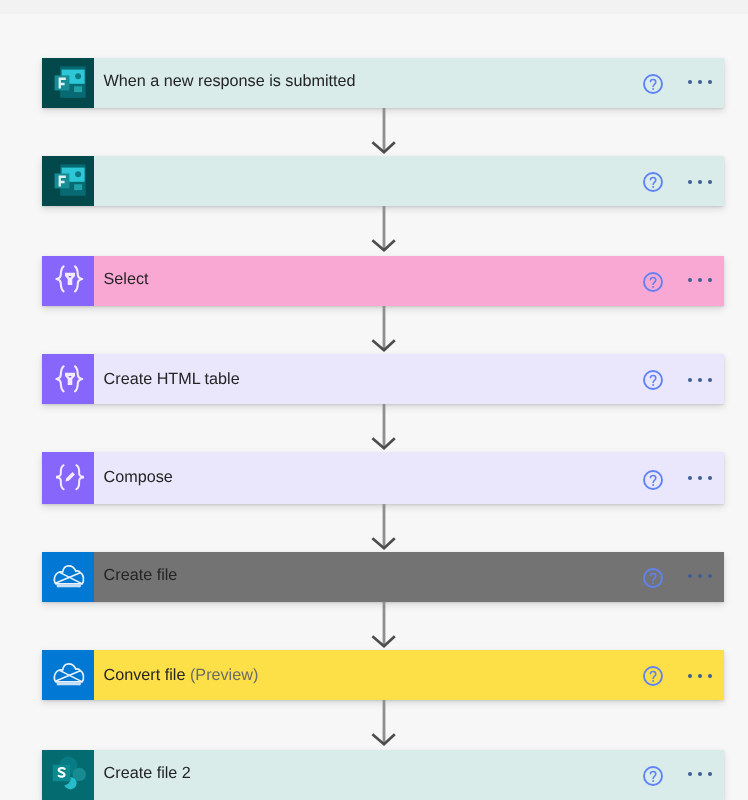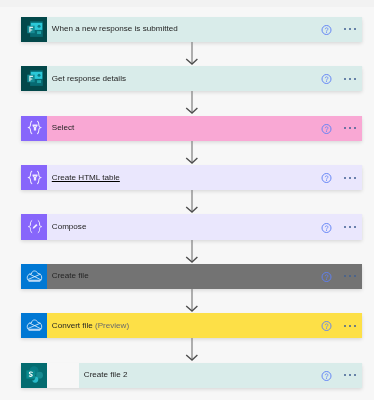--- a/index.html
+++ b/index.html
@@ -1,20 +1,20 @@
 <!DOCTYPE html>
 <html><head>
 <meta charset="utf-8">
 <title>Flow</title>
 <style>
   html,body{margin:0;padding:0;}
   body{width:374px;height:400px;overflow:hidden;background:#f7f7f7;
        font-family:"Liberation Sans",sans-serif;-webkit-font-smoothing:antialiased;}
   #topband{position:absolute;left:0;top:0;width:374px;height:7px;background:#f2f2f2;}
-  #flow{position:absolute;left:0;top:0;width:374px;height:312px;}
+  #flow{position:absolute;left:0;top:12px;width:374px;height:312px;}
   .card{position:absolute;left:21.4px;width:341px;height:25.2px;display:flex;align-items:stretch;
         box-shadow:0 0.3px 0.9px rgba(0,0,0,0.10), 0 1.6px 3.6px rgba(0,0,0,0.13);}
   .iconbox{width:25.6px;height:25.2px;flex:0 0 25.6px;position:relative;overflow:hidden;}
   .iconbox svg{display:block;position:absolute;left:5.3px;top:4.8px;overflow:visible;}
   .iconbox svg.big{left:1.3px;top:0.8px;}
   .cbody{flex:1 1 auto;display:flex;align-items:center;position:relative;min-width:0;}
   .title{font-size:8.1px;color:#242424;margin-left:4.8px;white-space:nowrap;line-height:1;}
   .preview{color:#6b6b6b;}
   .helpbtn{position:absolute;right:30.9px;top:50%;transform:translateY(-50%);width:11px;height:11px;line-height:0;margin-top:0.6px;}
   .dots{position:absolute;right:6.0px;top:50%;transform:translateY(-50%);display:flex;align-items:center;}
@@ -64,21 +64,20 @@
         <svg width="16" height="16" viewBox="0 0 16 16">
  <rect x="3.1" y="-0.8" width="12.7" height="15.7" fill="#076a72"></rect>
  <rect x="3.8" y="0.8" width="11.5" height="7.1" fill="#2cc8d8"></rect>
  <circle cx="12.05" cy="4.15" r="1.5" fill="#0d7b85"></circle>
  <rect x="10.05" y="9.15" width="4.0" height="2.9" fill="#20a3a8"></rect>
  <rect x="0.3" y="3.7" width="7.4" height="7.5" fill="#168c95"></rect>
  <path d="M2.3 4.8 h3.6 v1.2 H3.45 v1.4 H5.3 v1.2 H3.45 v1.6 H2.3 z" fill="#dff2f2"></path>
 </svg>
       </div>
    <div class="cbody" style="background:#d9ecea">
-     <span class="title"><span>Get response details</span></span>
      <span class="helpbtn"><svg width="11" height="11" viewBox="0 0 11 11">
  <circle cx="5.5" cy="5.5" r="4.5" fill="none" stroke="#5f82f6" stroke-width="0.95"></circle>
  <path d="M4.25 4.3 C4.3 2.9 6.9 2.85 6.9 4.5 C6.9 5.6 5.55 5.7 5.55 6.75" fill="none" stroke="#5f82f6" stroke-width="0.8" stroke-linecap="round"></path>
  <circle cx="5.55" cy="8.05" r="0.5" fill="#5f82f6"></circle>
 </svg></span>
      <span class="dots">
           <i></i>
           <i></i>
           <i></i>
         </span>
@@ -111,21 +110,21 @@
           <i></i>
         </span>
    </div>
     </div>
     <div class="arrow" style="top: 140.8px; left: 185px;">
       <svg width="14" height="24" viewBox="0 0 14 24">
  <path d="M7.0 0 V21.5" stroke="#8f8f8f" stroke-width="1.4" fill="none"></path>
  <path d="M1.2 17.1 L7.0 22.1 L12.4 17.1" stroke="#4d4d4d" stroke-width="1.35" fill="none" stroke-linecap="butt" stroke-linejoin="miter"></path>
 </svg>
     </div>
-    <div class="card" style="top: 165px; text-decoration: underline;">
+    <div class="card" style="top: 165px;">
       <div class="iconbox" style="background:#8766fb">
         <svg width="16" height="16" viewBox="0 0 16 16">
  <path d="M4.8 1.2 C3.3 2.3 3.5 4.5 3.35 5.7 C3.2 6.8 2.6 7.3 1.2 7.5 C2.6 7.7 3.2 8.2 3.35 9.3 C3.5 10.5 3.3 12.6 4.8 13.7" fill="none" stroke="#f0ecfe" stroke-width="1.05" stroke-linecap="round" stroke-linejoin="round"></path>
  <path d="M10.5 1.2 C12.0 2.3 11.8 4.5 11.95 5.7 C12.1 6.8 12.7 7.3 14.1 7.5 C12.7 7.7 12.1 8.2 11.95 9.3 C11.8 10.5 12.0 12.6 10.5 13.7" fill="none" stroke="#f0ecfe" stroke-width="1.05" stroke-linecap="round" stroke-linejoin="round"></path>
  <path d="M5.5 4.4 h5.0 v1.55 l-1.35 1.55 v3.0 h-2.3 v-3.0 l-1.35 -1.55 z M7.1 5.95 h1.8 l-0.9 1.05 z" fill="#f0ecfe" fill-rule="evenodd"></path>
 </svg>
       </div>
    <div class="cbody" style="background:#eae7fd">
      <span class="title"><span>Create HTML table</span></span>
      <span class="helpbtn"><svg width="11" height="11" viewBox="0 0 11 11">
@@ -229,21 +228,21 @@
           <i></i>
         </span>
    </div>
     </div>
     <div class="arrow" style="top: 338.4px; left: 185px;">
       <svg width="14" height="24" viewBox="0 0 14 24">
  <path d="M7.0 0 V21.5" stroke="#8f8f8f" stroke-width="1.4" fill="none"></path>
  <path d="M1.2 17.1 L7.0 22.1 L12.4 17.1" stroke="#4d4d4d" stroke-width="1.35" fill="none" stroke-linecap="butt" stroke-linejoin="miter"></path>
 </svg>
     </div>
-    <div class="card" style="top: 362.6px; gap: 32px;">
+    <div class="card" style="top: 362.6px;">
       <div class="iconbox" style="background:#046c70">
         <svg width="24" height="24" viewBox="-4 -4 24 24" class="big">
  <defs>
             <mask id="spm">
               <rect x="-4" y="-4" width="24" height="24" fill="#fff"></rect>
               <circle cx="4.9" cy="10.2" r="3.4" fill="#000"></circle>
             </mask>
           </defs>
  <circle cx="7.1" cy="3.8" r="4.5" fill="#087c84"></circle>
  <circle cx="12.6" cy="8.2" r="3.35" fill="#168b91"></circle>

